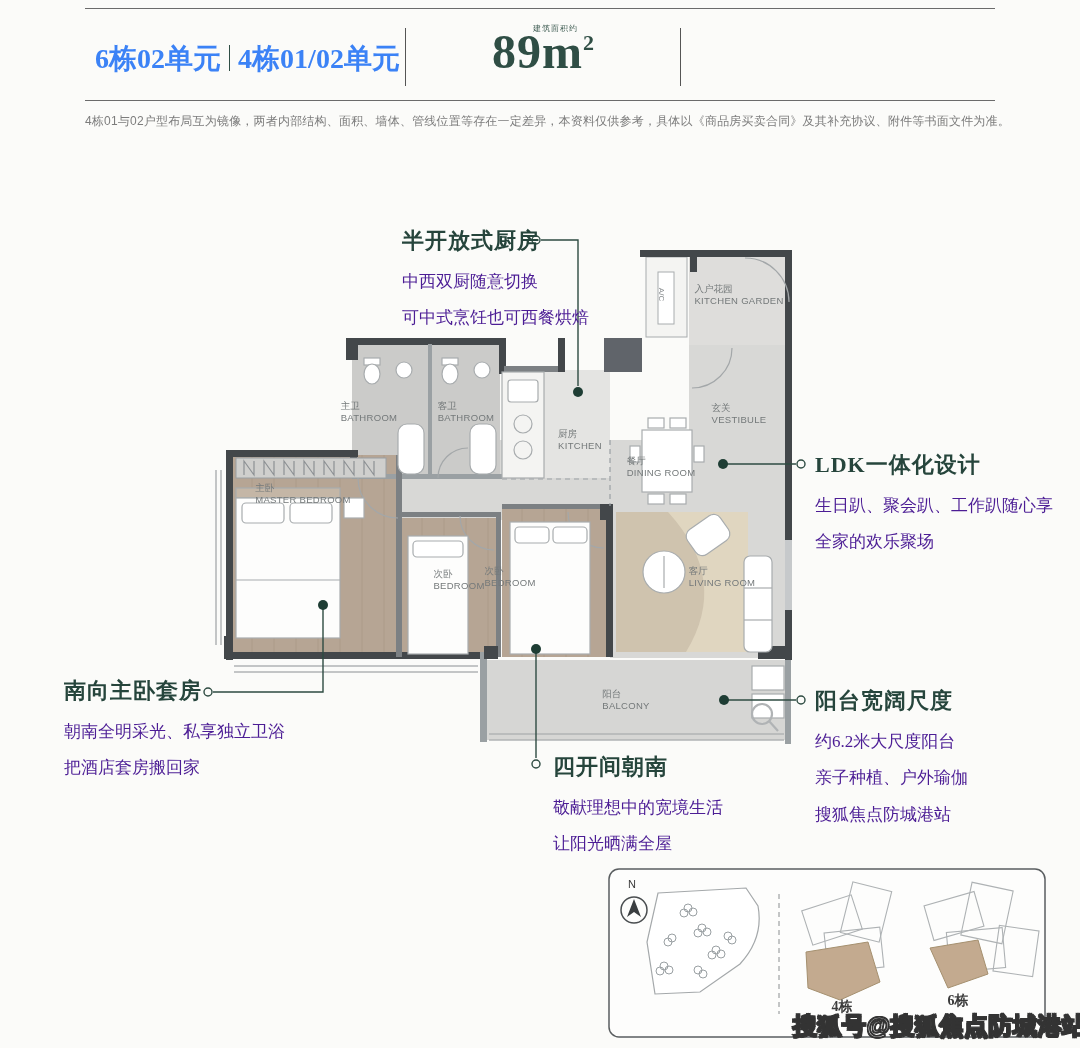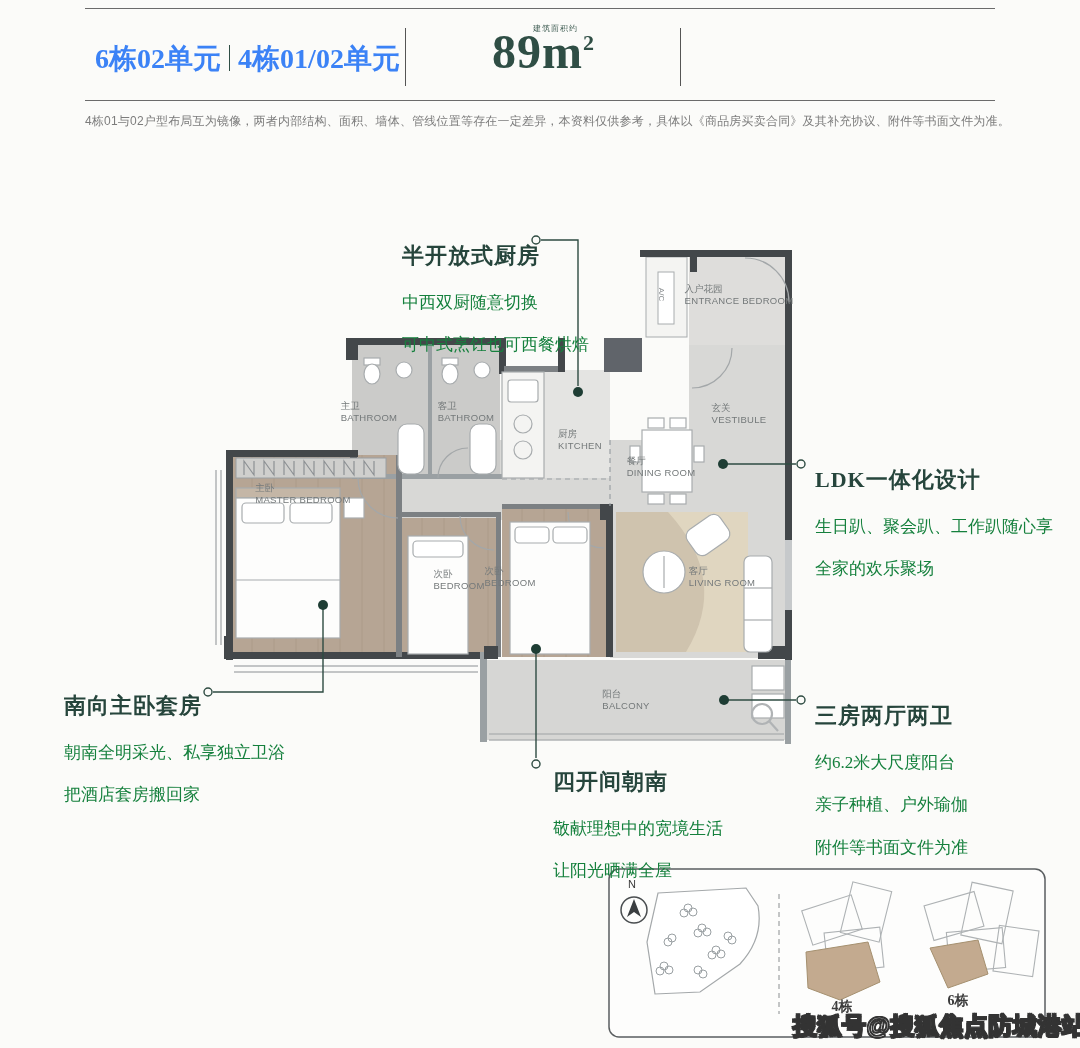--- a/index.html
+++ b/index.html
@@ -23,22 +23,22 @@
   .disclaimer{position:absolute;left:85px;top:113px;width:910px;font-size:12px;color:#7c7c7c;
               font-family:"Liberation Sans","DejaVu Sans",sans-serif;letter-spacing:0.2px;white-space:nowrap;}
   .plan{position:absolute;left:0;top:0;}
   .rlabel{position:absolute;transform:translateX(-50%);text-align:left;color:#74797a;line-height:1.3;
           font-family:"Liberation Sans","DejaVu Sans",sans-serif;white-space:nowrap;}
   .rlabel .zh{display:block;font-size:9.5px;}
   .rlabel .en{display:block;font-size:9.5px;letter-spacing:0.3px;}
   .ac-label{position:absolute;left:655px;top:290px;font-size:8px;color:#8a8e90;transform:rotate(90deg);
             font-family:"Liberation Sans","DejaVu Sans",sans-serif;}
   .anno{position:absolute;white-space:nowrap;}
-  .anno .t{font-size:22px;font-weight:700;letter-spacing:1px;color:#26453c;margin-top:15px;}
-  .anno .l{font-size:17px;color:#15803d;margin-top:21px;line-height:1.25;}
+  .anno .t{font-size:22px;font-weight:700;letter-spacing:1px;color:#26453c;}
+  .anno .l{font-size:17px;color:#4c1d95;margin-top:15px;line-height:1.25;}
   .sp-label{position:absolute;transform:translateX(-50%);font-size:14px;font-weight:700;color:#3c3c3c;white-space:nowrap;}
   .sp-n{position:absolute;left:628px;top:878px;font-size:11px;color:#3c3c3c;
         font-family:"Liberation Sans","DejaVu Sans",sans-serif;}
   .watermark{position:absolute;left:793px;top:1010px;font-size:24px;font-weight:800;color:#ffffff;
              font-family:"Liberation Sans","DejaVu Sans",sans-serif;letter-spacing:0.5px;white-space:nowrap;
              -webkit-text-stroke:1.4px #333333;
              text-shadow:1px 1px 0 #333,-1px 1px 0 #333,1px -1px 0 #333,-1px -1px 0 #333;}
 </style>
 </head>
 <body>
@@ -263,21 +263,21 @@
         <rect x="966" y="886" width="42" height="54" transform="rotate(12 987 913)"></rect>
         <rect x="948" y="930" width="56" height="40" transform="rotate(-5 976 950)"></rect>
         <rect x="996" y="928" width="40" height="46" transform="rotate(8 1016 951)"></rect>
       </g>
       <path d="M930,948 L978,940 L988,974 L948,988 Z" fill="#c3aa8f" stroke="#a5906f" stroke-width="1"></path>
     </g>
   </svg>
 
   <div class="rlabel" style="left:739px;top:283px;">
     <span class="zh">入户花园</span>
-    <span class="en">ENTRANCE BEDROOM</span>
+    <span class="en">KITCHEN GARDEN</span>
   </div>
   <div class="rlabel" style="left:739px;top:402px;">
     <span class="zh">玄关</span>
     <span class="en">VESTIBULE</span>
   </div>
   <div class="rlabel" style="left:369px;top:400px;">
     <span class="zh">主卫</span>
     <span class="en">BATHROOM</span>
   </div>
   <div class="rlabel" style="left:466px;top:400px;">
@@ -323,24 +323,24 @@
     <div class="t">南向主卧套房</div>
     <div class="l">朝南全明采光、私享独立卫浴</div>
     <div class="l">把酒店套房搬回家</div>
   </div>
   <div class="anno" style="left:815px;top:450px;">
     <div class="t">LDK一体化设计</div>
     <div class="l">生日趴、聚会趴、工作趴随心享</div>
     <div class="l">全家的欢乐聚场</div>
   </div>
   <div class="anno" style="left:815px;top:686px;">
-    <div class="t">三房两厅两卫</div>
+    <div class="t">阳台宽阔尺度</div>
     <div class="l">约6.2米大尺度阳台</div>
     <div class="l">亲子种植、户外瑜伽</div>
-    <div class="l">附件等书面文件为准</div>
+    <div class="l">搜狐焦点防城港站</div>
   </div>
   <div class="anno" style="left:553px;top:752px;">
     <div class="t">四开间朝南</div>
     <div class="l">敬献理想中的宽境生活</div>
     <div class="l">让阳光晒满全屋</div>
   </div>
 
   <div class="sp-n">N</div>
   <div class="sp-label" style="left:842px;top:998px;">4栋</div>
   <div class="sp-label" style="left:958px;top:992px;">6栋</div>

